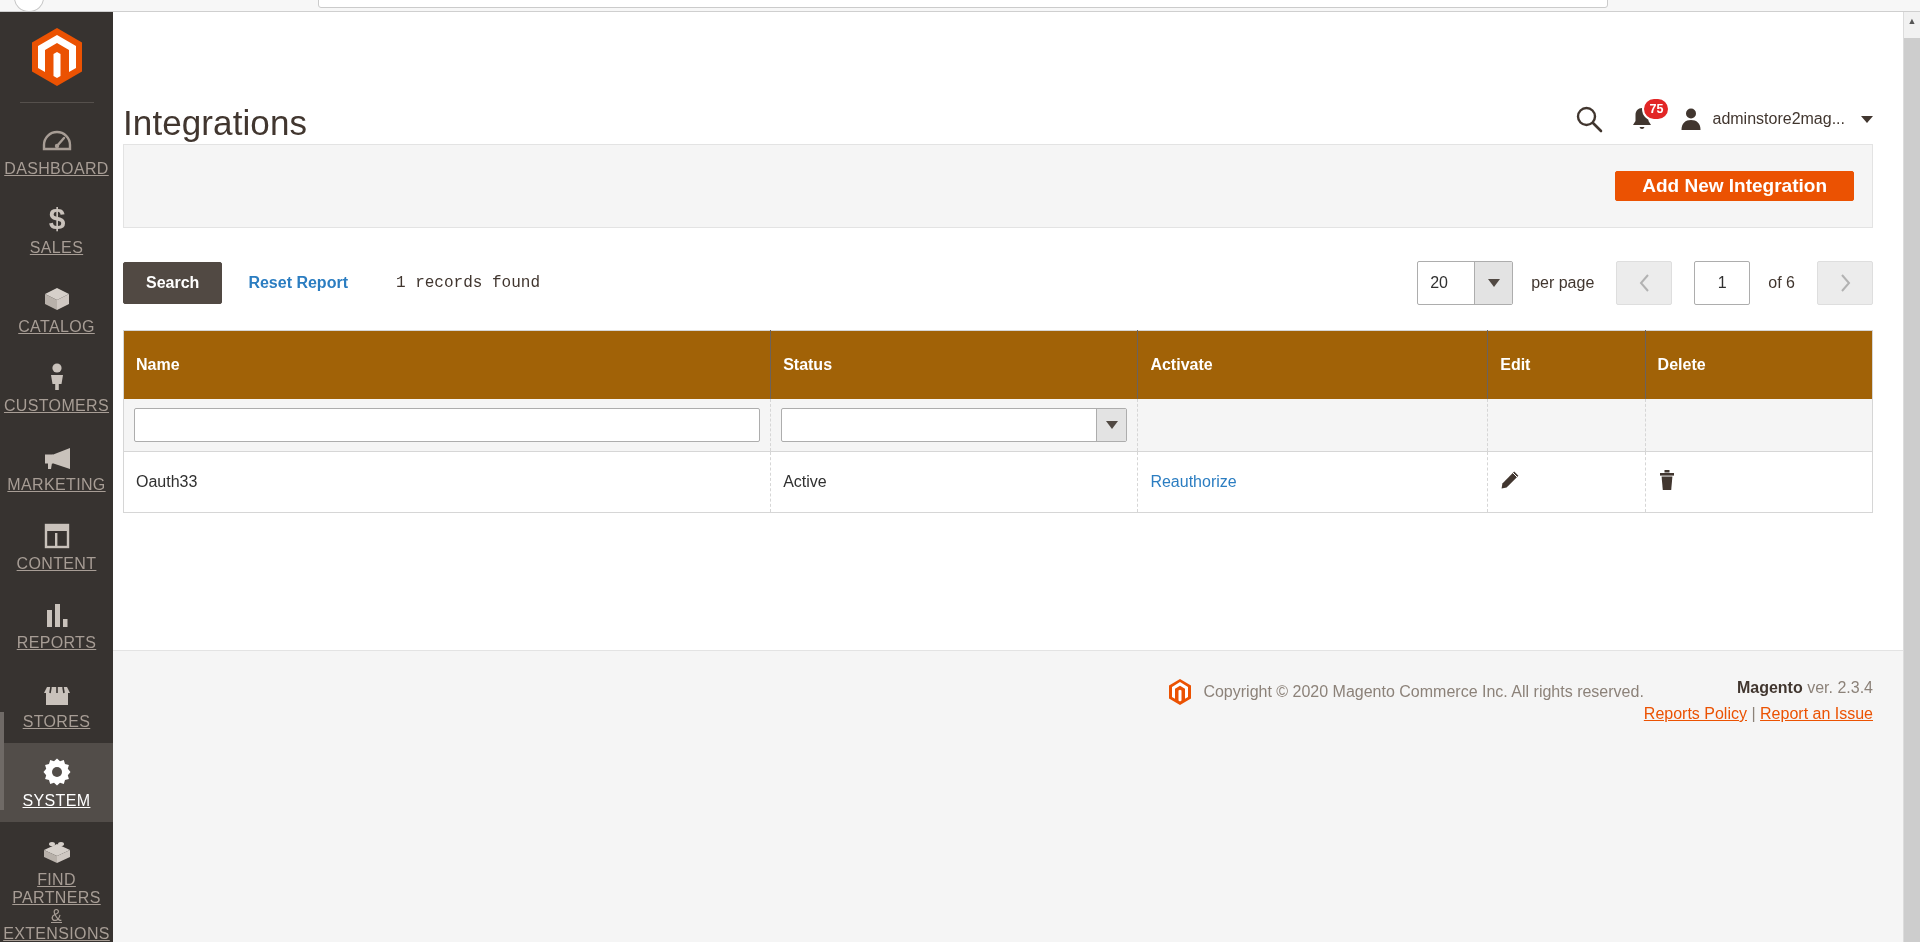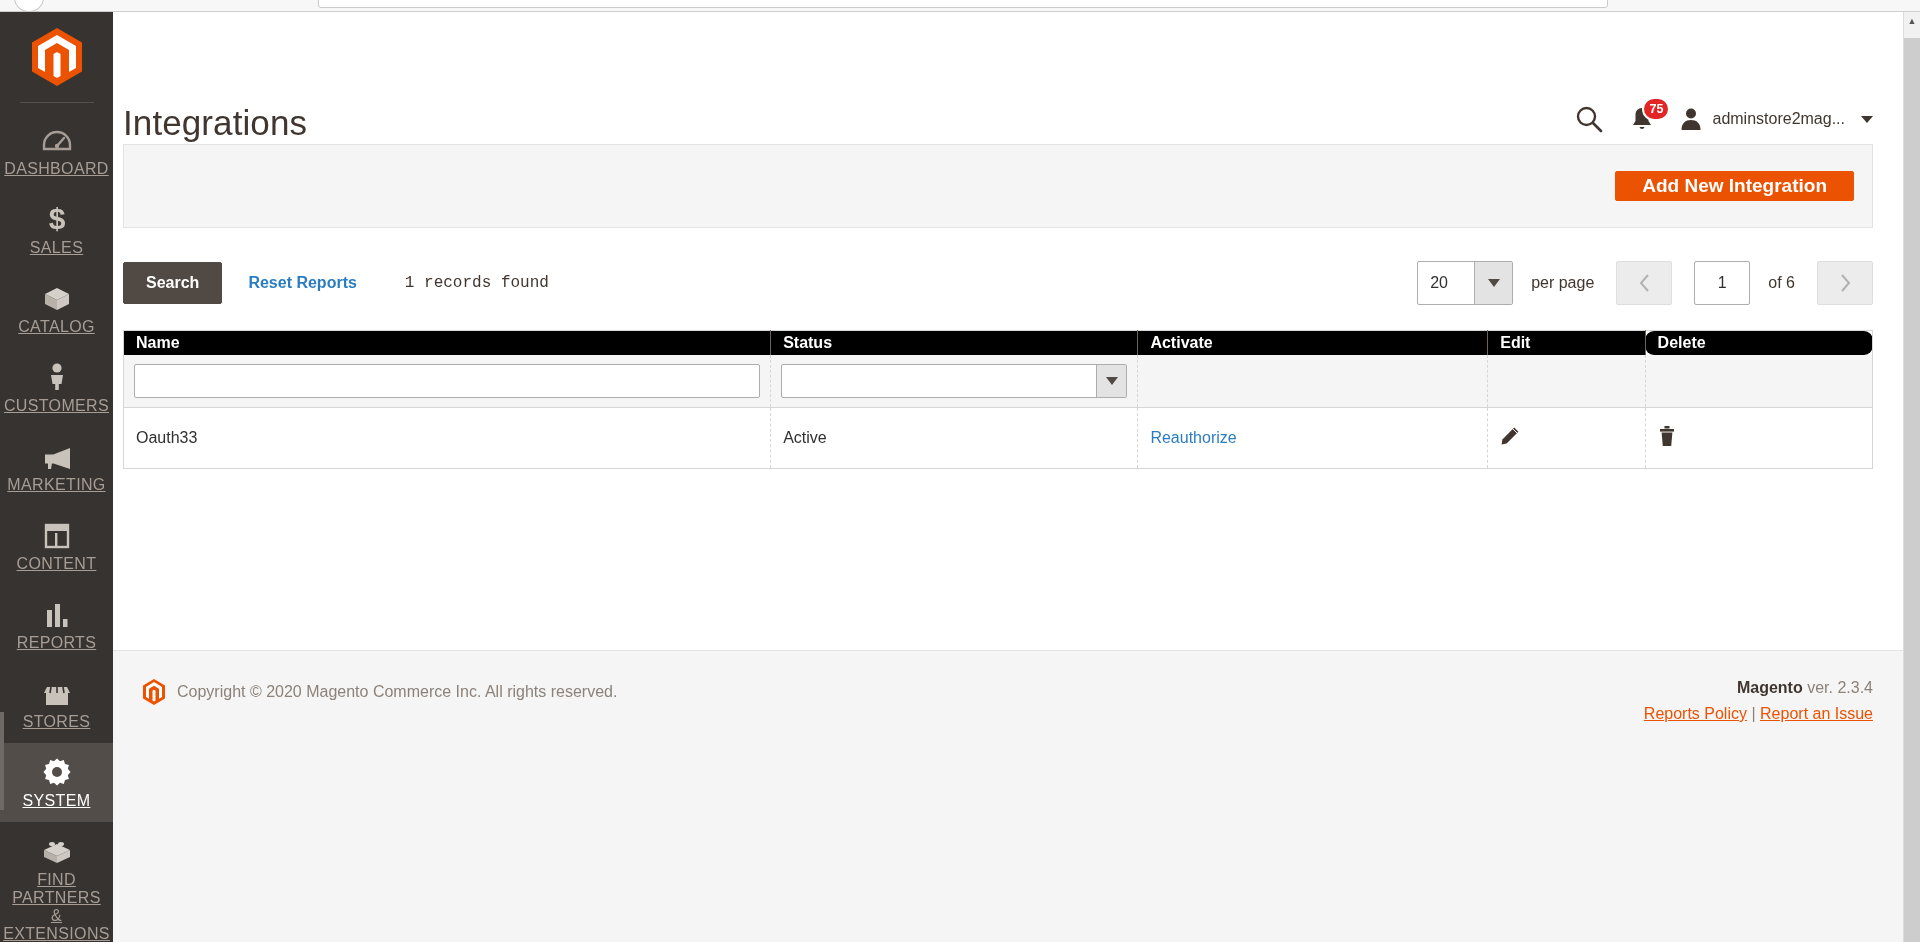--- a/index.html
+++ b/index.html
@@ -166,24 +166,24 @@
     width: 56px; height: 44px; border: 1px solid #adadad; border-radius: 2px;
     margin-left: 22px; text-align: center; font-size: 16px; color: #303030;
     font-family: "Liberation Sans", sans-serif; background: #fff;
   }
   .pg-of { margin-left: 18px; font-size: 16px; color: #41362f; }
 
   
   .grid { width: 100%; border-collapse: collapse; margin-top: 22px;
     border: 1px solid #d6d6d6; }
   .grid thead th {
-    background: #000000; color: #ffffff; font-size: 16px; font-weight: 700;
-    text-align: left; padding: 3px 12px; border-right: 1px solid #6b625c;
-  }
-  .grid thead th:last-child { border-right: none; border-radius: 9px; }
+    background: #a16207; color: #ffffff; font-size: 16px; font-weight: 700;
+    text-align: left; padding: 25px 12px; border-right: 1px solid #6b625c;
+  }
+  .grid thead th:last-child { border-right: none; }
   .grid tr.filter-row td {
     background: #f5f5f5; padding: 9px 10px;
     border-right: 1px dashed #d6d6d6; border-bottom: 1px solid #d6d6d6;
   }
   .grid tr.filter-row td:last-child { border-right: none; }
   .filter-input {
     width: 100%; height: 34px; border: 1px solid #adadad; border-radius: 2px;
     background: #ffffff; padding: 0 8px; font-size: 15px;
     font-family: "Liberation Sans", sans-serif;
   }
@@ -203,21 +203,21 @@
   }
   .grid tbody td:last-child { border-right: none; }
   .link-cell { color: #2b7dc1; text-decoration: none; cursor: pointer; }
   .act-icon { cursor: pointer; display: inline-block; }
 
   
   .footer {
     position: absolute; left: 0; right: 0; top: 638px; height: 292px;
     background: #f5f5f5; border-top: 1px solid #e3e3e3;
     padding: 28px 30px 0 30px;
-    display: flex; justify-content: space-between; align-items: flex-start;
+    display: flex; justify-content: flex-end; align-items: flex-start;
   }
   .copyright { display: flex; align-items: center; gap: 12px;
     font-size: 16px; color: #8c8279; }
   .footer-right { text-align: right; }
   .ver-line { font-size: 16px; color: #8c8279; }
   .ver-line b { color: #41362f; font-weight: 700; }
   .footer-links { margin-top: 8px; font-size: 16px; color: #8c8279; }
   .footer-links a { color: #eb5202; text-decoration: underline; cursor: pointer; }
 </style>
 </head>
@@ -388,21 +388,21 @@
   </div>
 
   <div class="content">
 
     <div class="action-bar">
       <button class="btn-primary">Add New Integration</button>
     </div>
 
     <div class="grid-toolbar">
       <button class="btn-search">Search</button>
-      <a class="link-reset">Reset Reports</a>
+      <a class="link-reset">Reset Report</a>
       <span class="records-found">1 records found</span>
 
       <div class="pager">
         <div class="select-wrap">
           <span class="select-value">20</span>
           <span class="select-arrow">
             <span class="tri-down"></span>
           </span>
         </div>
         <span class="per-page-label">per page</span>

